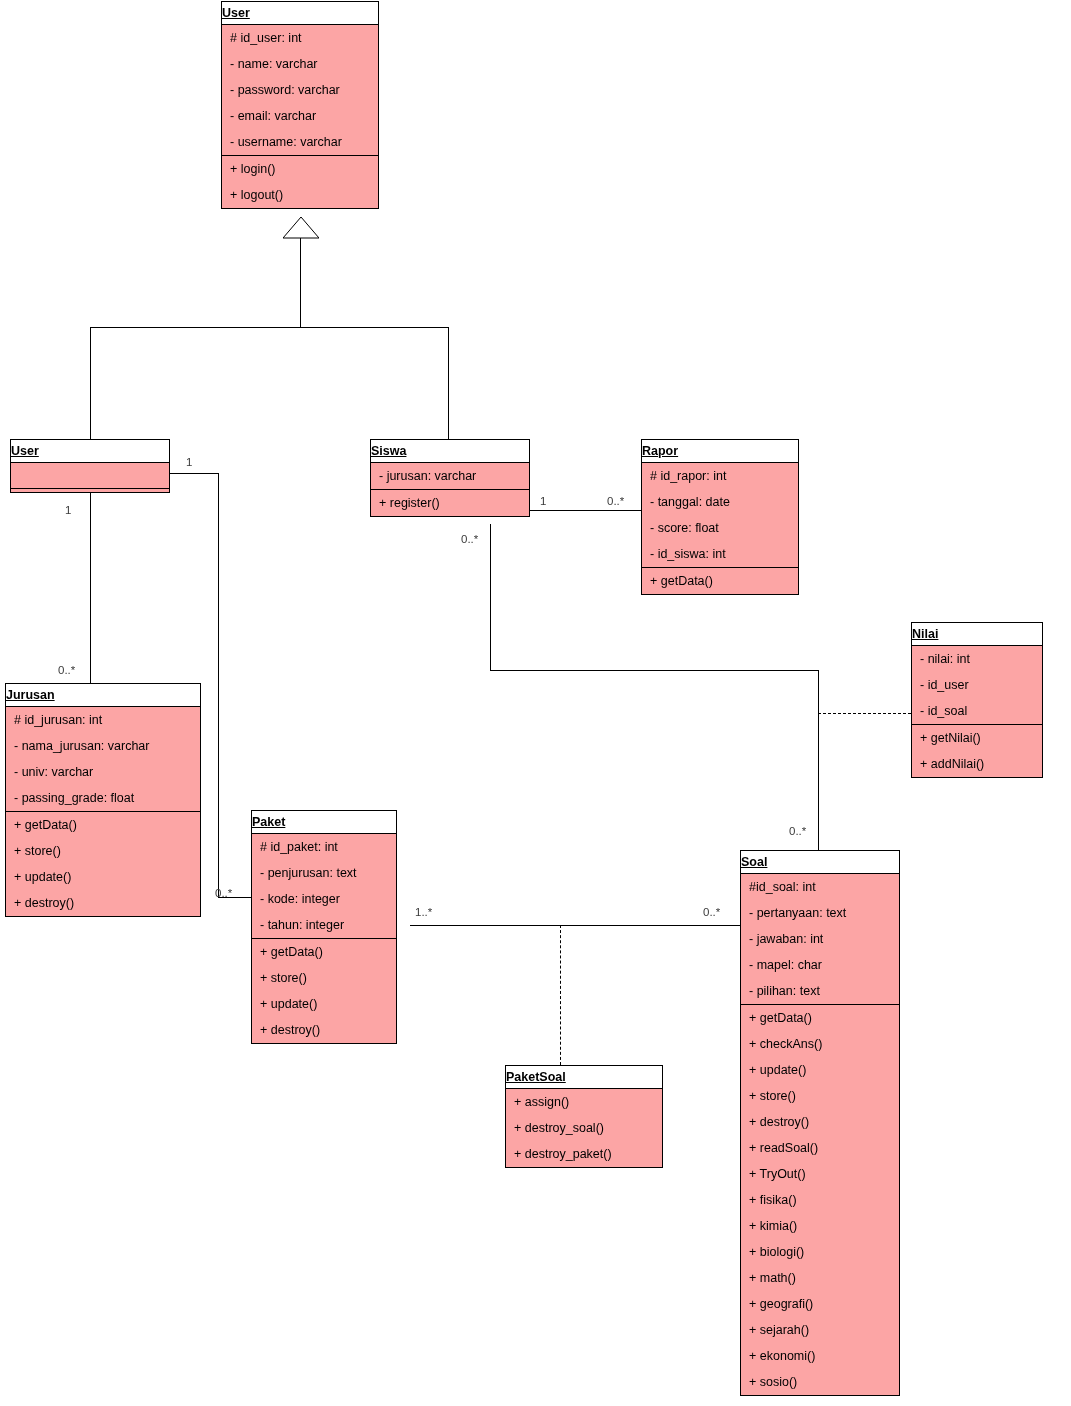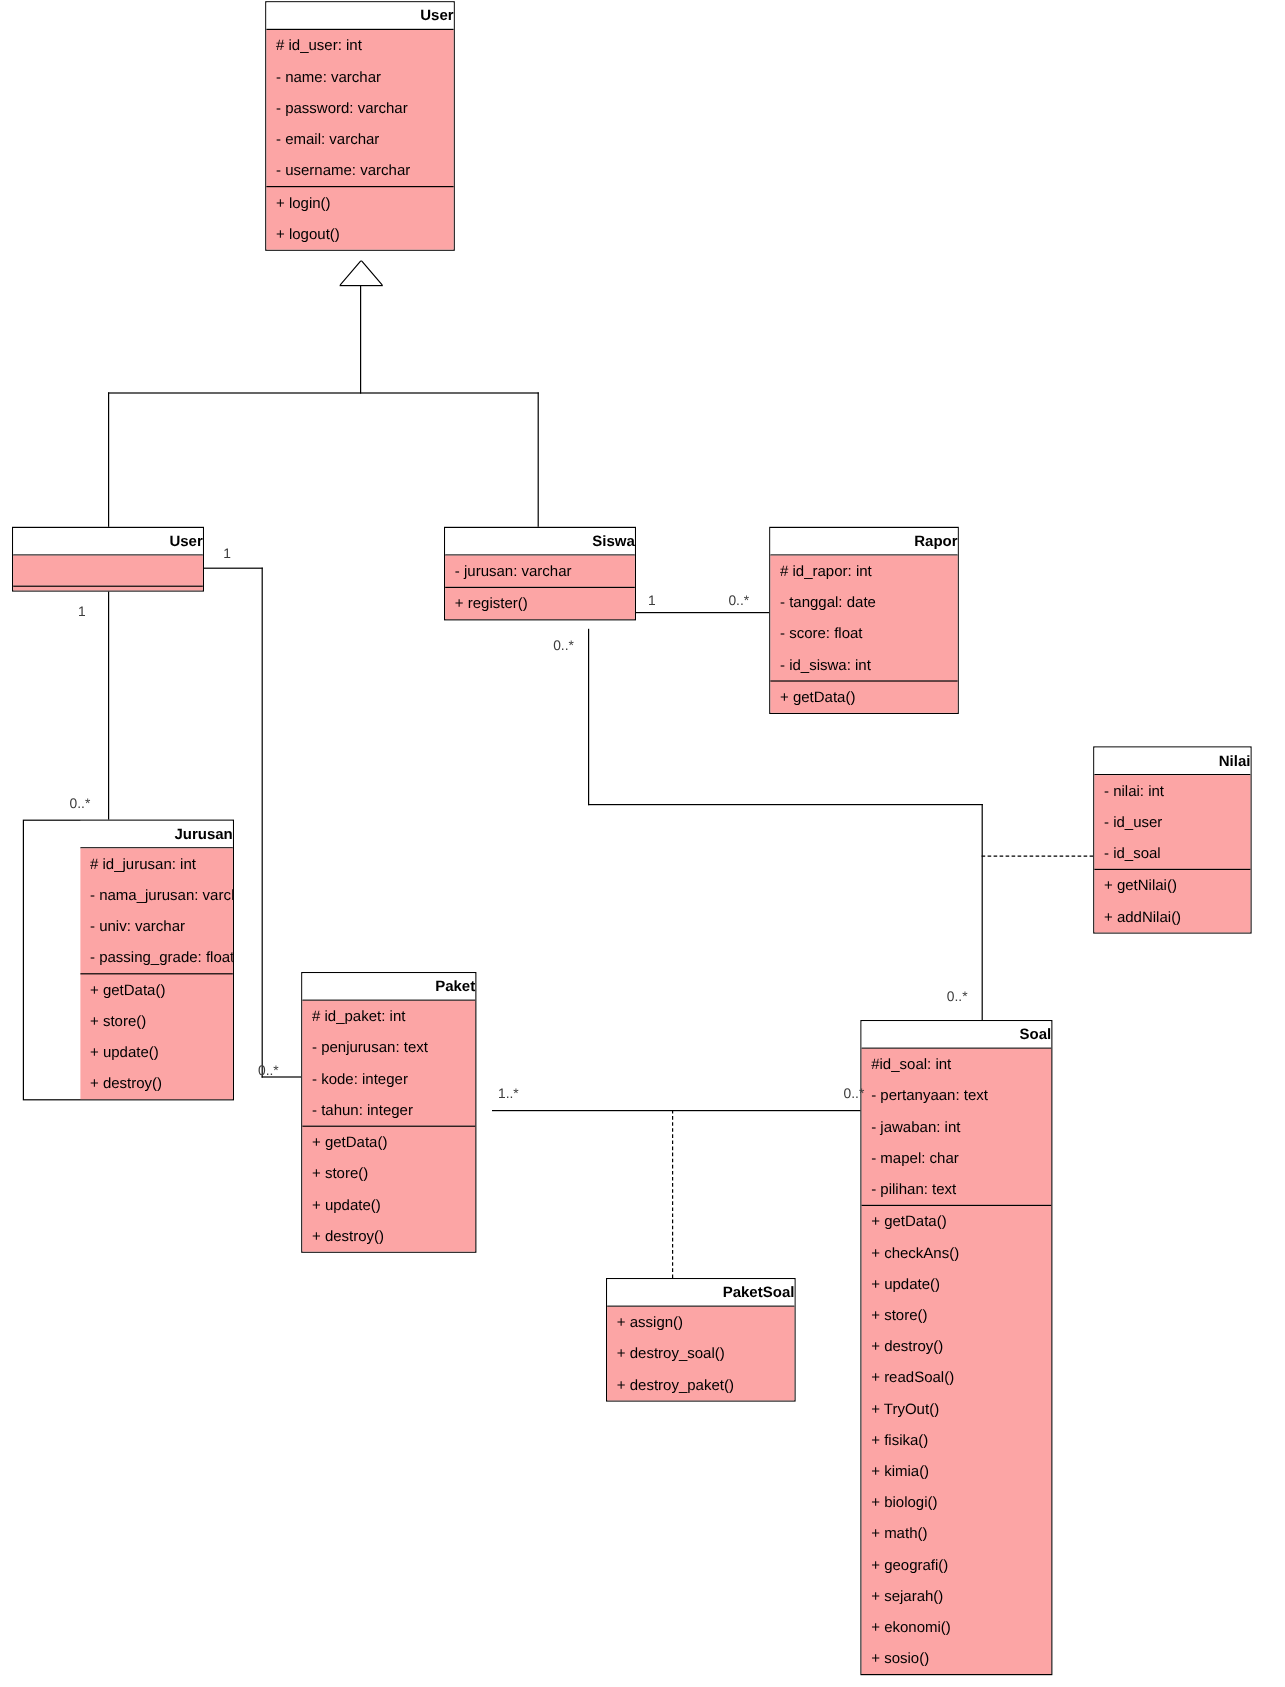--- a/index.html
+++ b/index.html
@@ -23,27 +23,28 @@
   .uml-class {
     position: absolute;
     box-sizing: border-box;
     border: 1px solid #000000;
     background: #ffffff;
     z-index: 5;
   }
   .uml-header {
     box-sizing: border-box;
     border-bottom: 1px solid #000000;
-    text-align: right;
+    text-align: left;
     font-weight: bold;
     font-size: 12.5px;
     line-height: 22px;
     height: 23px;
     background: #ffffff;
     white-space: nowrap;
+    text-decoration: underline;
   }
   .uml-compartment {
     box-sizing: border-box;
     background: #fca5a5;
     padding: 0;
   }
   .uml-compartment + .uml-compartment {
     border-top: 1px solid #000000;
   }
   .uml-row {
@@ -193,21 +194,21 @@
       <div class="uml-row">- nilai: int</div>
       <div class="uml-row">- id_user</div>
       <div class="uml-row">- id_soal</div>
     </div>
     <div class="uml-compartment">
       <div class="uml-row">+ getNilai()</div>
       <div class="uml-row">+ addNilai()</div>
     </div>
   </div>
 
-  <div class="uml-class" style="left:19px; top:683px; width:176px;padding-left:47px;">
+  <div class="uml-class" style="left:5px; top:683px; width:196px;">
     <div class="uml-header">Jurusan</div>
     <div class="uml-compartment">
       <div class="uml-row"># id_jurusan: int</div>
       <div class="uml-row">- nama_jurusan: varchar</div>
       <div class="uml-row">-  univ: varchar</div>
       <div class="uml-row">- passing_grade: float</div>
     </div>
     <div class="uml-compartment">
       <div class="uml-row">+ getData()</div>
       <div class="uml-row">+ store()</div>
@@ -225,21 +226,21 @@
       <div class="uml-row">- tahun: integer</div>
     </div>
     <div class="uml-compartment">
       <div class="uml-row">+ getData()</div>
       <div class="uml-row">+ store()</div>
       <div class="uml-row">+ update()</div>
       <div class="uml-row">+ destroy()</div>
     </div>
   </div>
 
-  <div class="uml-class" style="left:717px; top:850px; width:160px;">
+  <div class="uml-class" style="left:740px; top:850px; width:160px;">
     <div class="uml-header">Soal</div>
     <div class="uml-compartment">
       <div class="uml-row">#id_soal: int</div>
       <div class="uml-row">- pertanyaan: text</div>
       <div class="uml-row">- jawaban: int</div>
       <div class="uml-row">- mapel: char</div>
       <div class="uml-row">- pilihan: text</div>
     </div>
     <div class="uml-compartment">
       <div class="uml-row">+ getData()</div>

